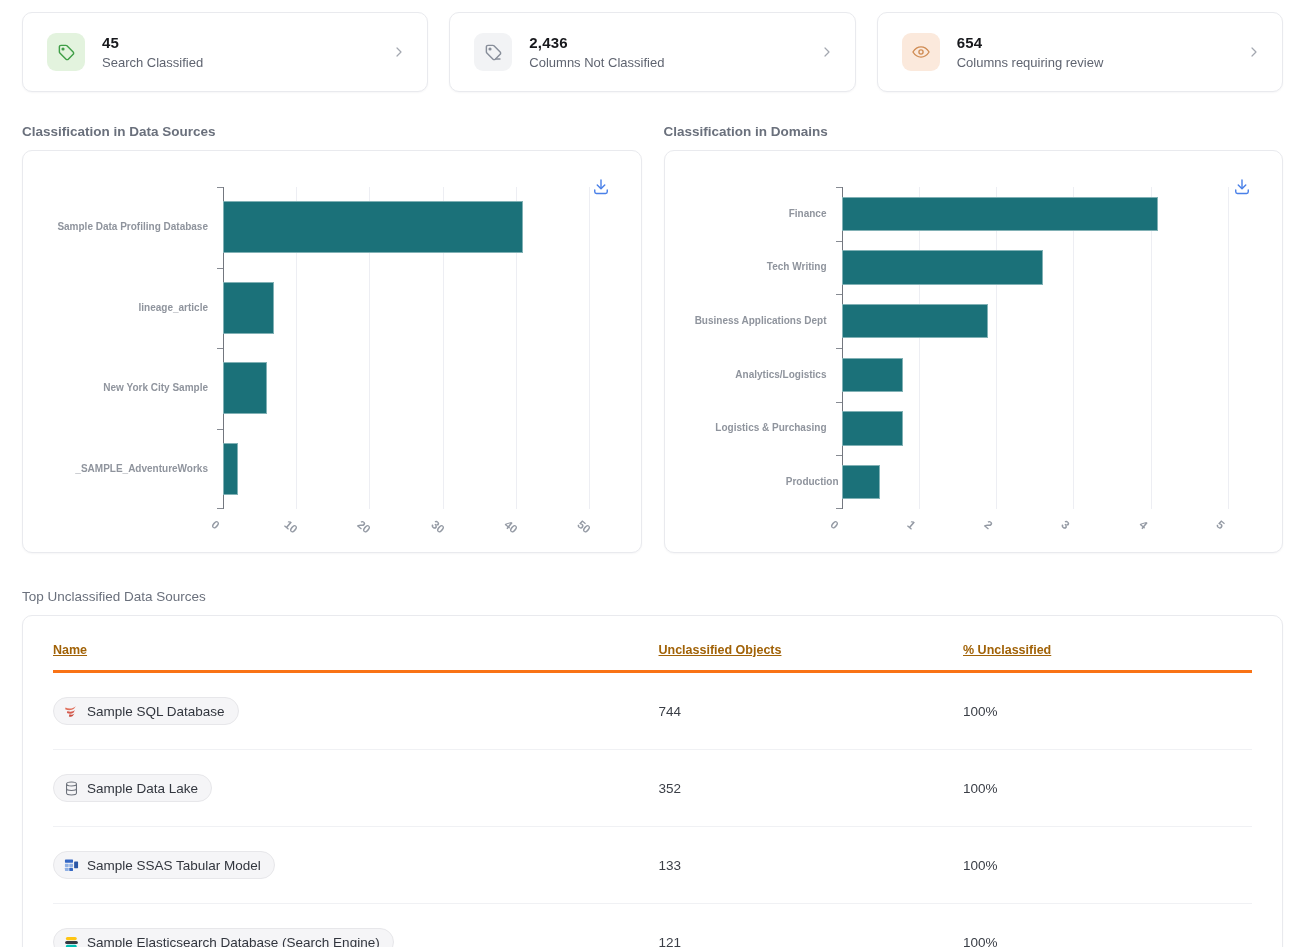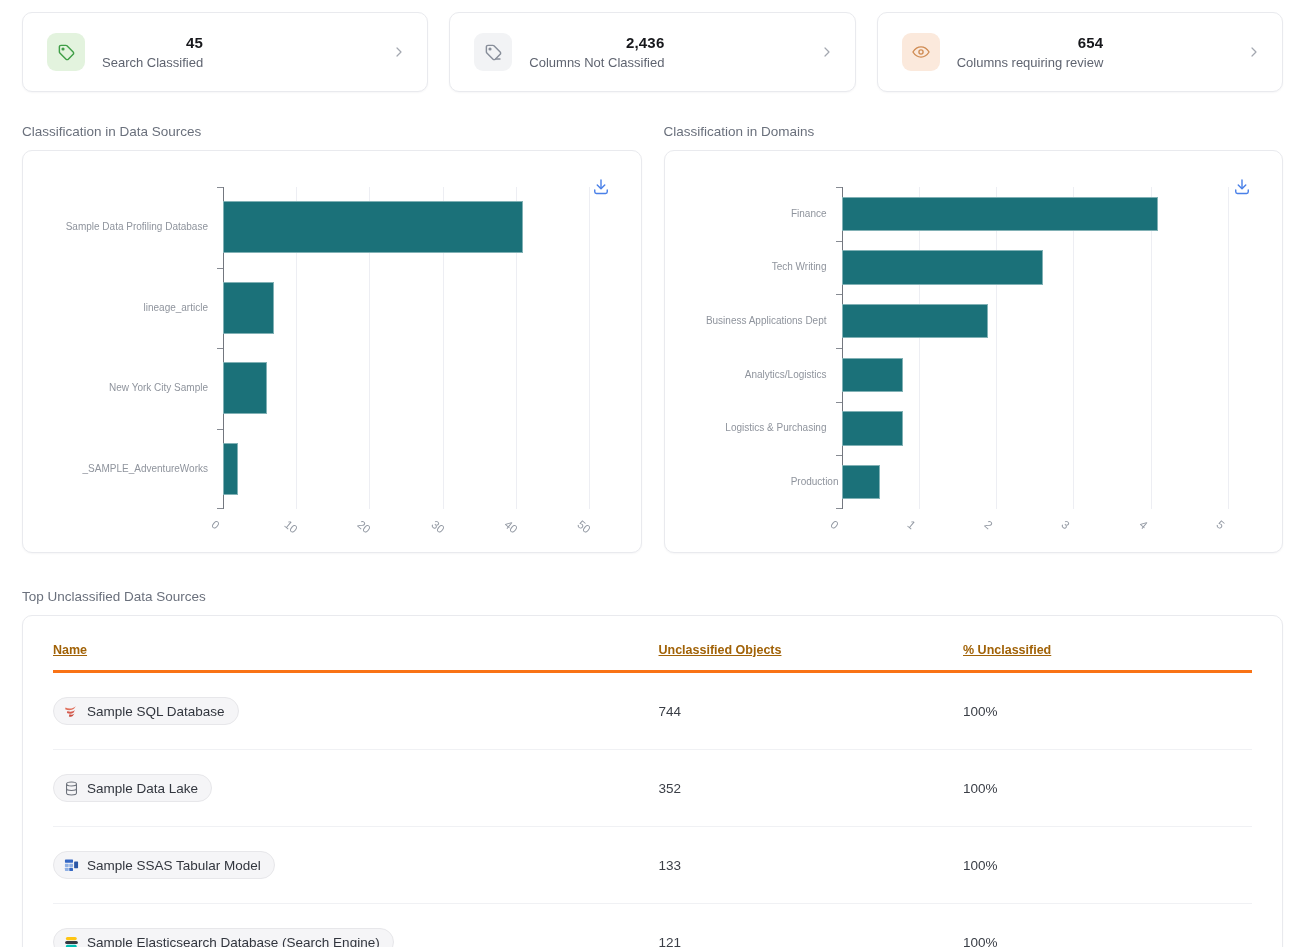--- a/index.html
+++ b/index.html
@@ -8,27 +8,27 @@
   .page { width: 1303px; height: 947px; padding: 12px 20px 18px 22px; overflow: hidden; }
 
   
   .cards-row { display: flex; gap: 21px; }
   .stat-card {
     flex: 1; height: 80px; background: #fff; border: 1px solid #e9eaee; border-radius: 10px;
     display: flex; align-items: center; padding: 0 20px 0 24px; cursor: pointer;
     box-shadow: 0 1px 2px rgba(25,30,50,.04);
   }
   .stat-icon { width: 38px; height: 38px; border-radius: 9px; display: flex; align-items: center; justify-content: center; margin-right: 17px; flex: none; }
-  .stat-text { display: flex; flex-direction: column; gap: 4px; align-items: flex-end; }
+  .stat-text { display: flex; flex-direction: column; gap: 4px; }
   .stat-value { font-size: 15px; font-weight: bold; color: #17181c; letter-spacing: .2px; }
   .stat-label { font-size: 13px; color: #5f6470; }
   .chevron { margin-left: auto; display: flex; align-items: center; }
 
   
-  .charts-row { display: flex; gap: 22px; }
+  .charts-row { display: flex; gap: 22px; font-weight: bold; }
   .chart-section { flex: 1; min-width: 0; }
   .section-title { font-size: 13.5px; color: #6a707c; margin: 32px 0 11px 0; }
   .chart-card {
     position: relative; height: 403px; background: #fff; border: 1px solid #e9eaee;
     border-radius: 10px; box-shadow: 0 1px 2px rgba(25,30,50,.04);
   }
   .download-btn { position: absolute; top: 24px; right: 28px; background: none; border: none; padding: 2px; cursor: pointer; line-height: 0; }
   .plot { position: absolute; top: 36px; height: 322px; }
   .gridline { position: absolute; top: 0; bottom: 0; width: 1px; background: #edeef3; }
   .axis-line { position: absolute; top: 0; bottom: 0; left: 0; width: 1px; background: #73777f; }

